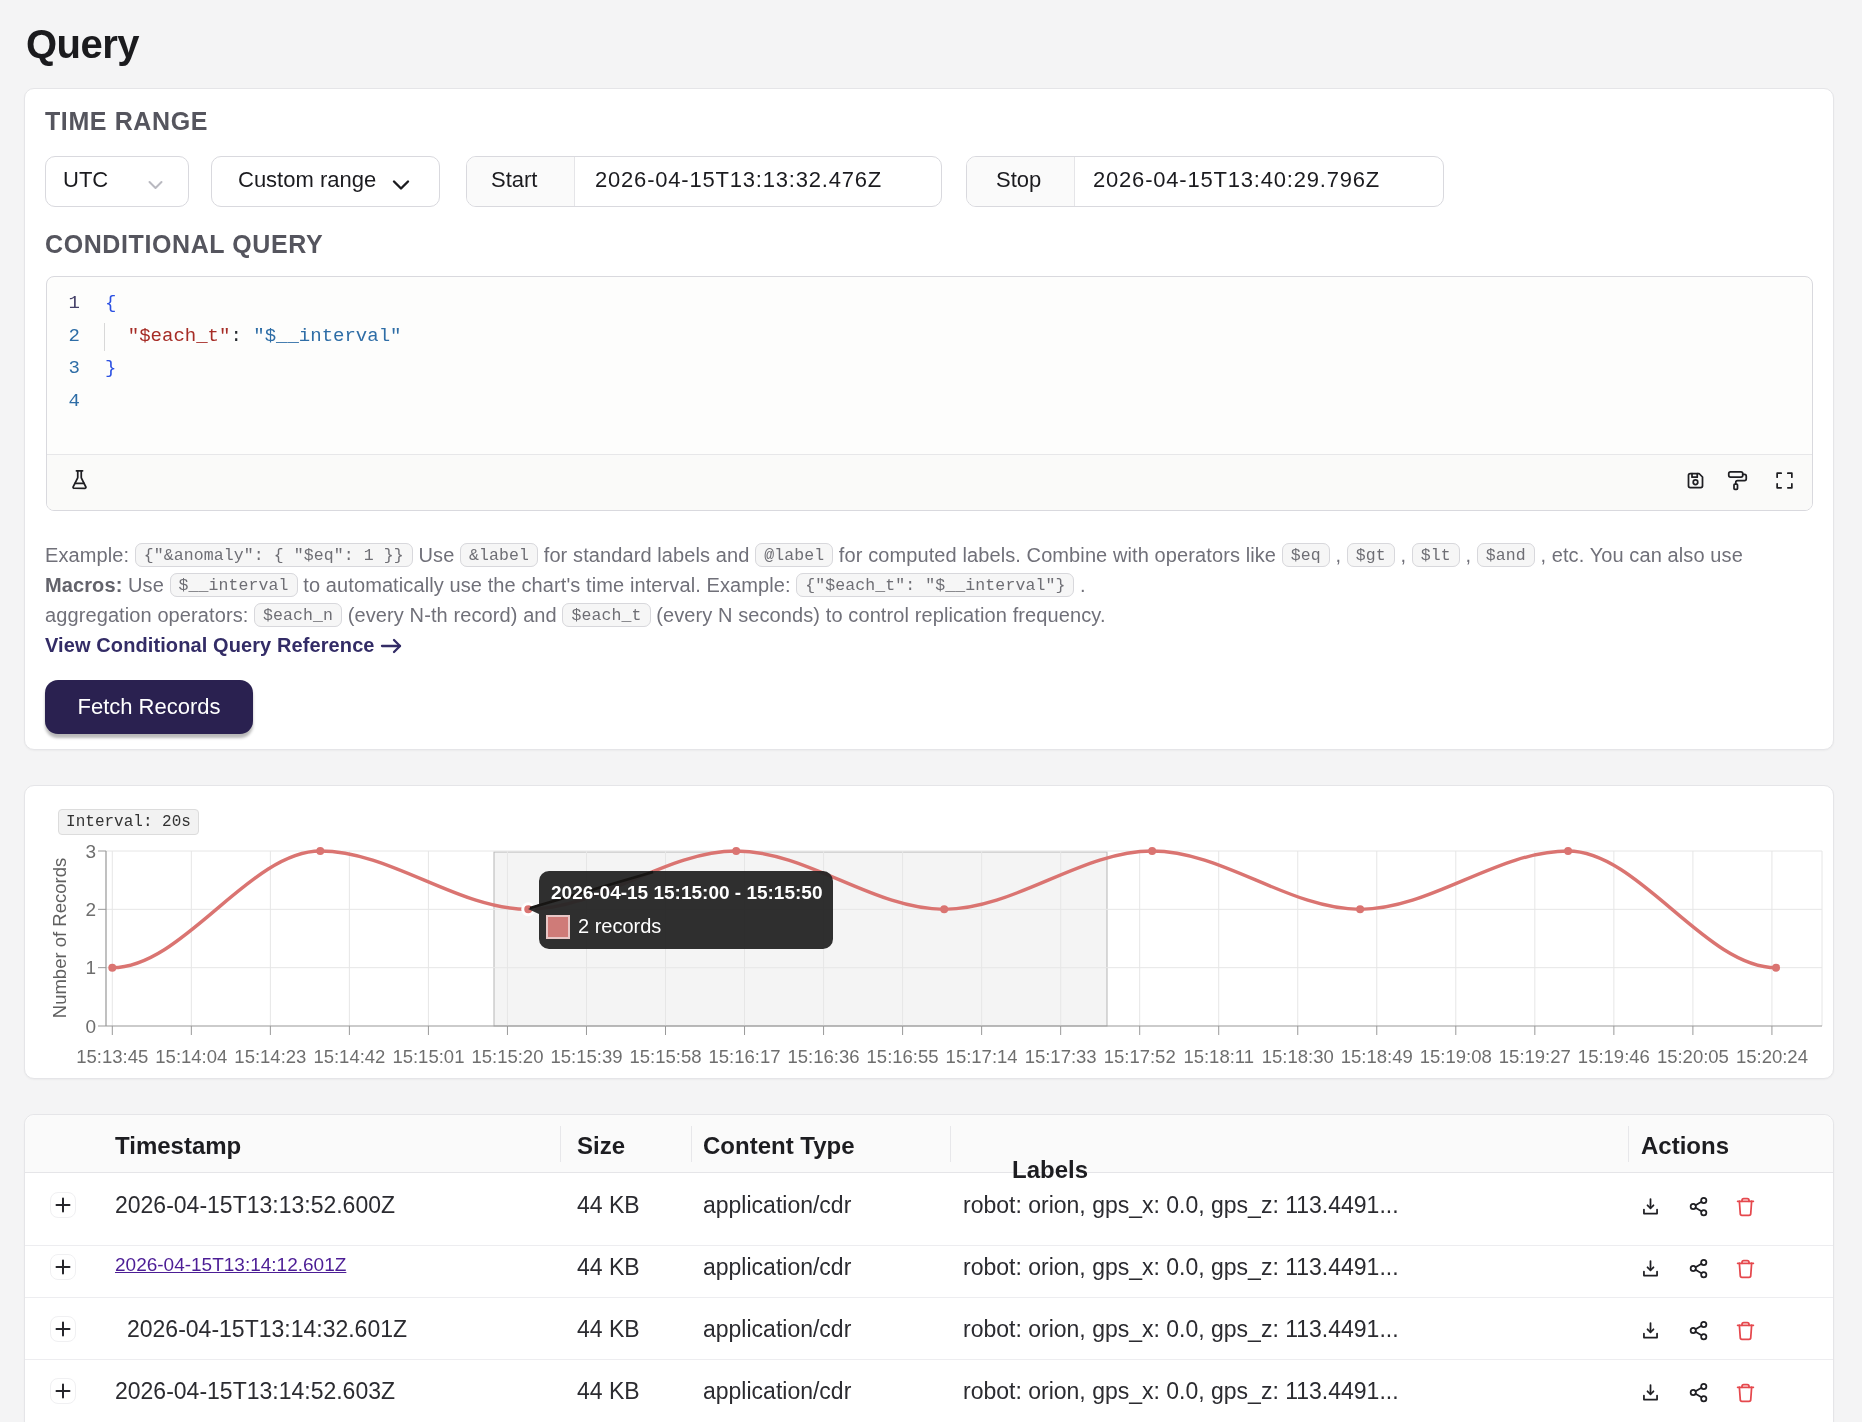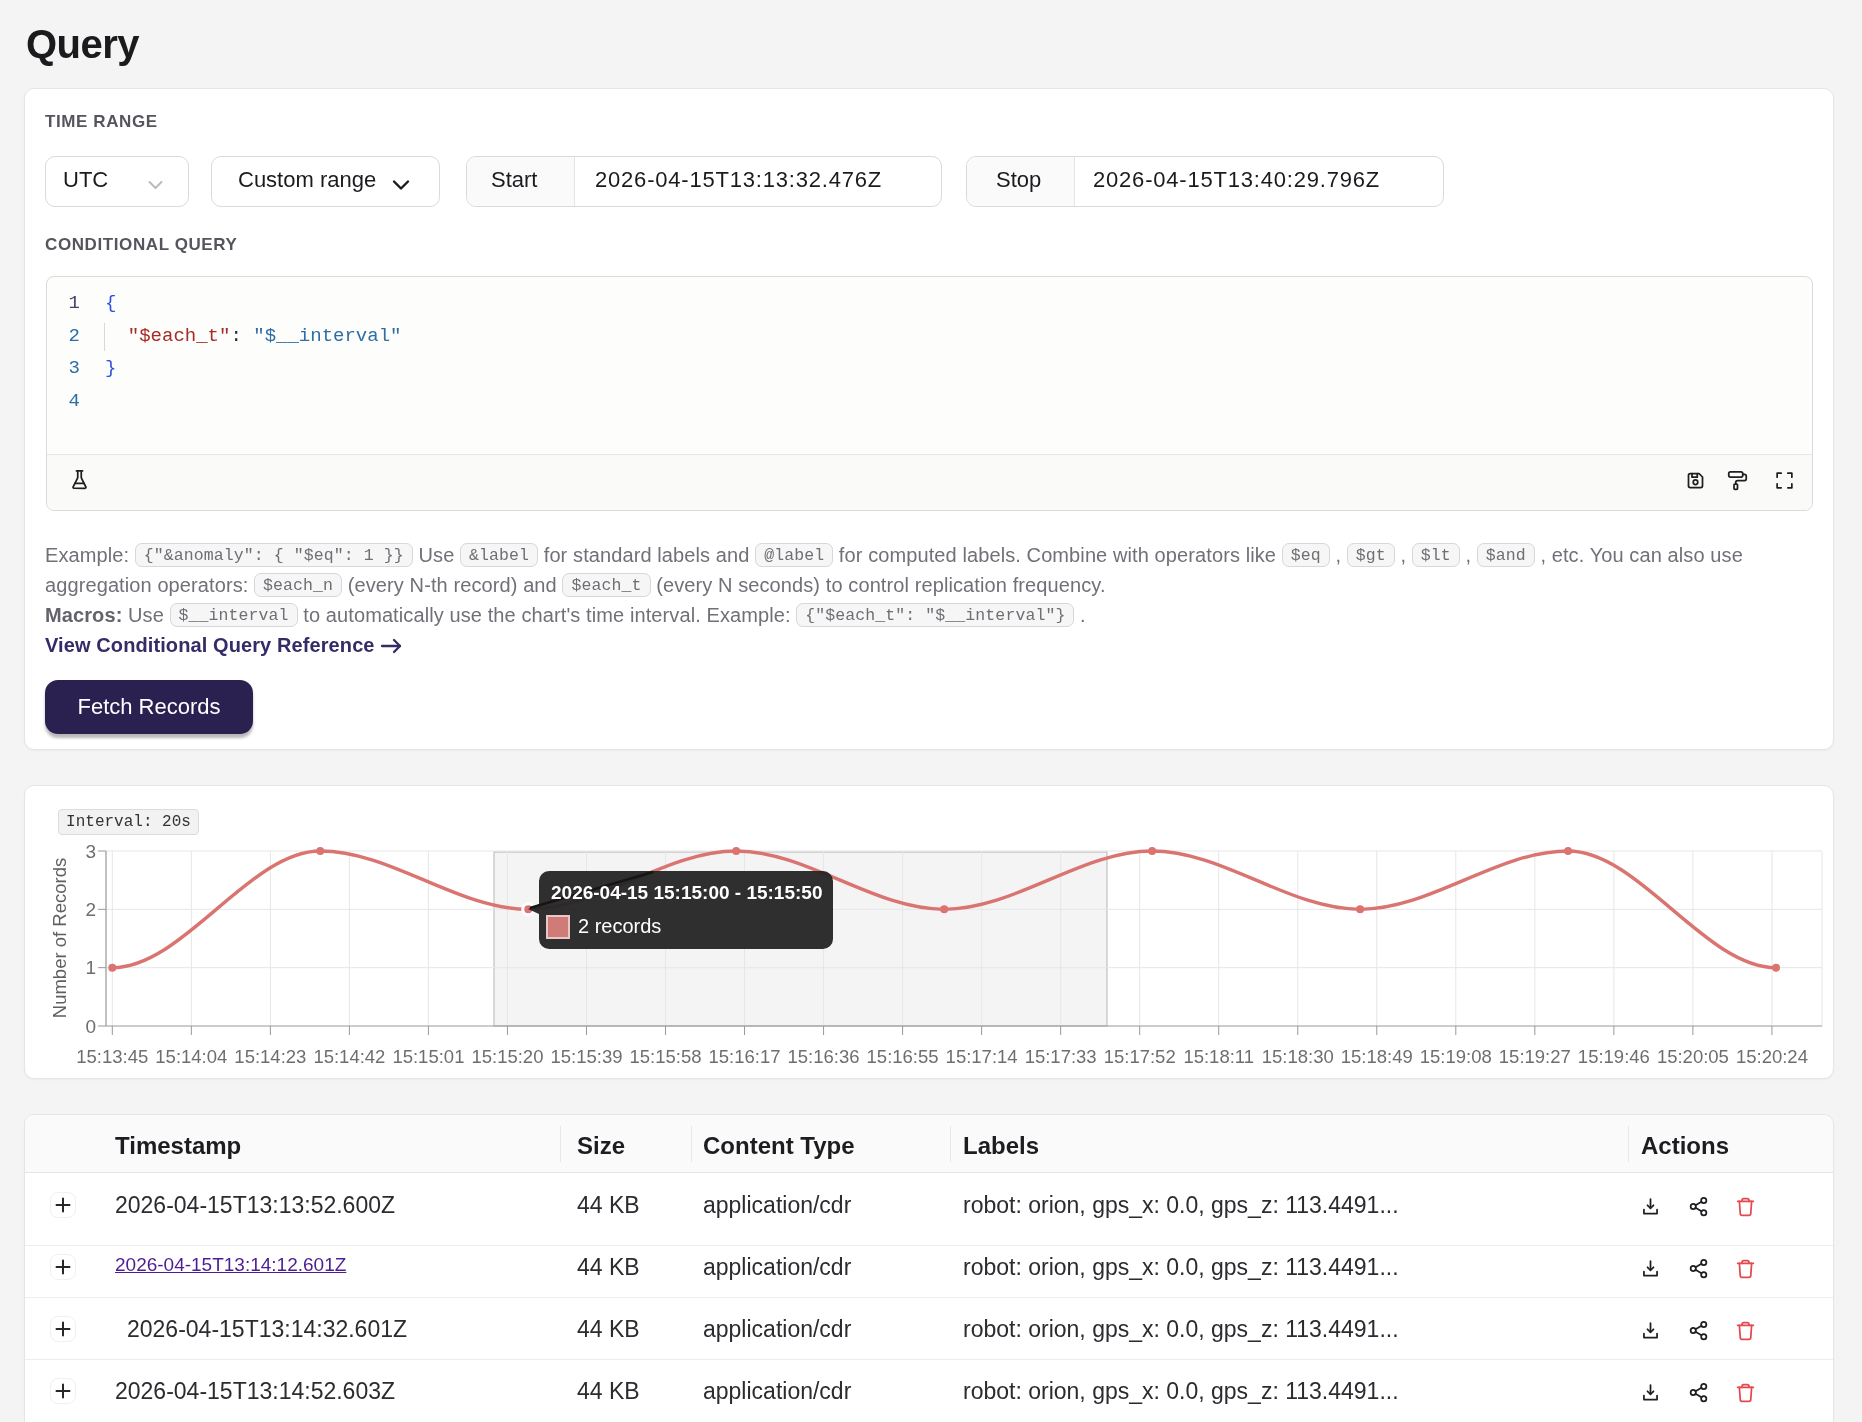--- a/index.html
+++ b/index.html
@@ -1,20 +1,20 @@
 <!DOCTYPE html>
 <html><head>
 <meta charset="utf-8">
 <style>
   * { margin:0; padding:0; box-sizing:border-box; }
   html,body { width:1862px; height:1422px; overflow:hidden; background:#f4f4f5;
     font-family:"Liberation Sans", sans-serif; }
   .card { position:absolute; background:#fff; border:1px solid #e5e5e8; border-radius:10px;
     box-shadow:0 1px 2px rgba(0,0,0,0.04); }
-  .seclabel { position:absolute; font-size:17px; font-weight:bold; color:#55555e; letter-spacing:0.6px; line-height:21px; }
+  .seclabel { position:absolute; font-size:25px; font-weight:bold; color:#55555e; letter-spacing:0.6px; line-height:21px; }
   .ctl { position:absolute; top:67px; height:51px; border:1px solid #d9d9de; border-radius:10px; background:#fff; }
   .ctltxt { position:absolute; font-size:22px; color:#1b1b1f; line-height:22px; }
   svg { display:block; }
 </style>
 </head>
 <body>
 <h1 style="position:absolute; left:26px; top:24px; font-size:40px; line-height:40px; letter-spacing:-0.5px; color:#1b1b1e;">Query</h1>
 
 <div class="card" id="card1" style="left:24px; top:88px; width:1810px; height:662px;">
   <div class="seclabel" style="left:20px; top:22px;">TIME RANGE</div>
@@ -82,22 +82,22 @@
           <path d="M8.2 3.6H3.6V8.2"></path>
           <path d="M15.8 3.6h4.6V8.2"></path>
           <path d="M3.6 15.8v4.6h4.6"></path>
           <path d="M20.4 15.8v4.6h-4.6"></path>
         </svg>
     </div>
   </div>
 
   <div style="position:absolute; left:20px; top:451px; font-size:20px; line-height:30px; color:#707079; white-space:nowrap; letter-spacing:0.1px;">
     <div>Example: <span class="chip">{"&amp;anomaly": { "$eq": 1 }}</span> Use <span class="chip">&amp;label</span> for standard labels and <span class="chip">@label</span> for computed labels. Combine with operators like <span class="chip">$eq</span> , <span class="chip">$gt</span> , <span class="chip">$lt</span> , <span class="chip">$and</span> , etc. You can also use</div>
+    <div><b style="color:#63636b;">Macros:</b> Use <span class="chip">$__interval</span> to automatically use the chart's time interval. Example: <span class="chip">{"$each_t": "$__interval"}</span> .</div>
     <div>aggregation operators: <span class="chip">$each_n</span> (every N-th record) and <span class="chip">$each_t</span> (every N seconds) to control replication frequency.</div>
-    <div><b style="color:#63636b;">Macros:</b> Use <span class="chip">$__interval</span> to automatically use the chart's time interval. Example: <span class="chip">{"$each_t": "$__interval"}</span> .</div>
     <div style="font-weight:bold; color:#332c66;">View Conditional Query Reference <svg style="display:inline-block; vertical-align:-3px;" width="24" height="18" viewBox="0 0 24 18" fill="none" stroke="#332c66" stroke-width="2.3" stroke-linecap="round" stroke-linejoin="round">
           <path d="M2 9h18"></path>
           <path d="M14 3l6 6-6 6"></path>
         </svg></div>
   </div>
 
   <div style="position:absolute; left:20px; top:591px; width:208px; height:54px; background:#2a2150; border-radius:13px; box-shadow:0 4px 3px rgba(0,0,0,0.28); color:#fff; font-size:22px; text-align:center; line-height:54px;">Fetch Records</div>
 </div>
 
 <div class="card" id="card2" style="left:24px; top:785px; width:1810px; height:294px;">
@@ -201,21 +201,21 @@
       <text x="553" y="147" fill="#fff" font-size="20px">2 records</text>
     </svg>
   <div style="position:absolute; left:33px; top:23px; width:141px; height:26px; background:#f2f2f2; border:1px solid #dcdcdc; border-radius:4px; font-family:'Liberation Mono',monospace; font-size:16px; color:#333; text-align:center; line-height:24px;">Interval: 20s</div>
 </div>
 
 <div class="card" id="card3" style="left:24px; top:1114px; width:1810px; height:370px; overflow:hidden;">
   <div style="position:absolute; left:0; top:0; width:100%; height:58px; background:#fafafa; border-bottom:1px solid #e5e5e8; border-radius:10px 10px 0 0;"></div>
   <div class="th" style="left:90px;">Timestamp</div>
   <div class="th" style="left:552px;">Size</div>
   <div class="th" style="left:678px;">Content Type</div>
-  <div class="th" style="left:938px;">Labels</div>
+  <div class="th" style="left:987px;margin-top:24px;">Labels</div>
   <div class="th" style="left:1616px;">Actions</div>
   <div class="vsep" style="left:535px;"></div>
   <div class="vsep" style="left:666px;"></div>
   <div class="vsep" style="left:925px;"></div>
   <div class="vsep" style="left:1603px;"></div>
 <div style="position: absolute; left: 0px; top: 58.5px; width: 100%; height: 72px; border-bottom: 1px solid rgb(237, 237, 240);">
       <div style="position:absolute;left:25px;top:18px;width:26px;height:26px;border:1px solid #f0f0f2;border-radius:8px;"></div>
       <svg style="position:absolute;left:30px;top:23px;" width="16" height="16" viewBox="0 0 16 16" stroke="#26262b" stroke-width="2" stroke-linecap="round">
         <path d="M8 1.5V14.5 M1.5 8H14.5"></path>
       </svg>

